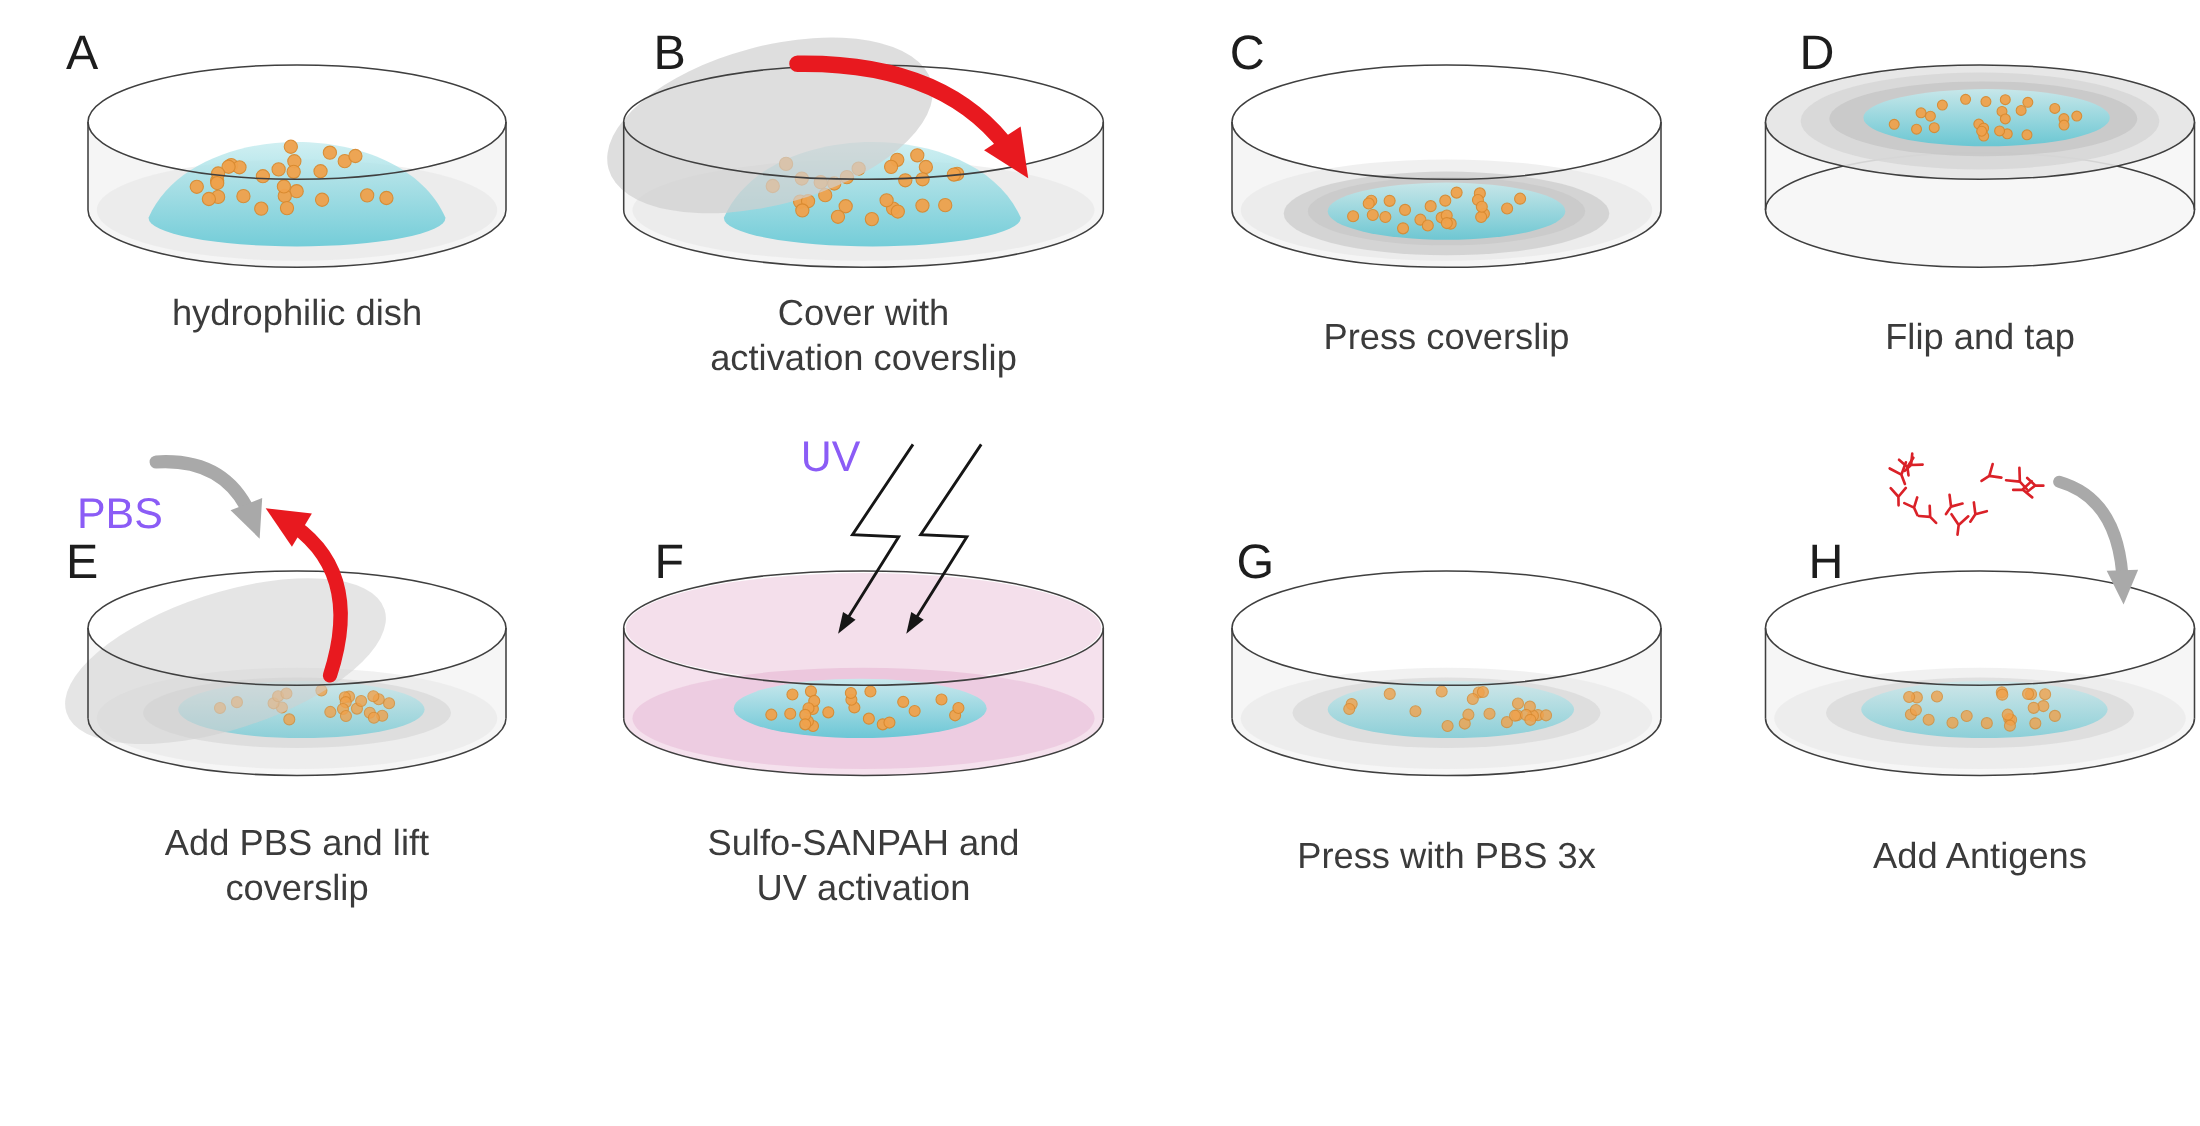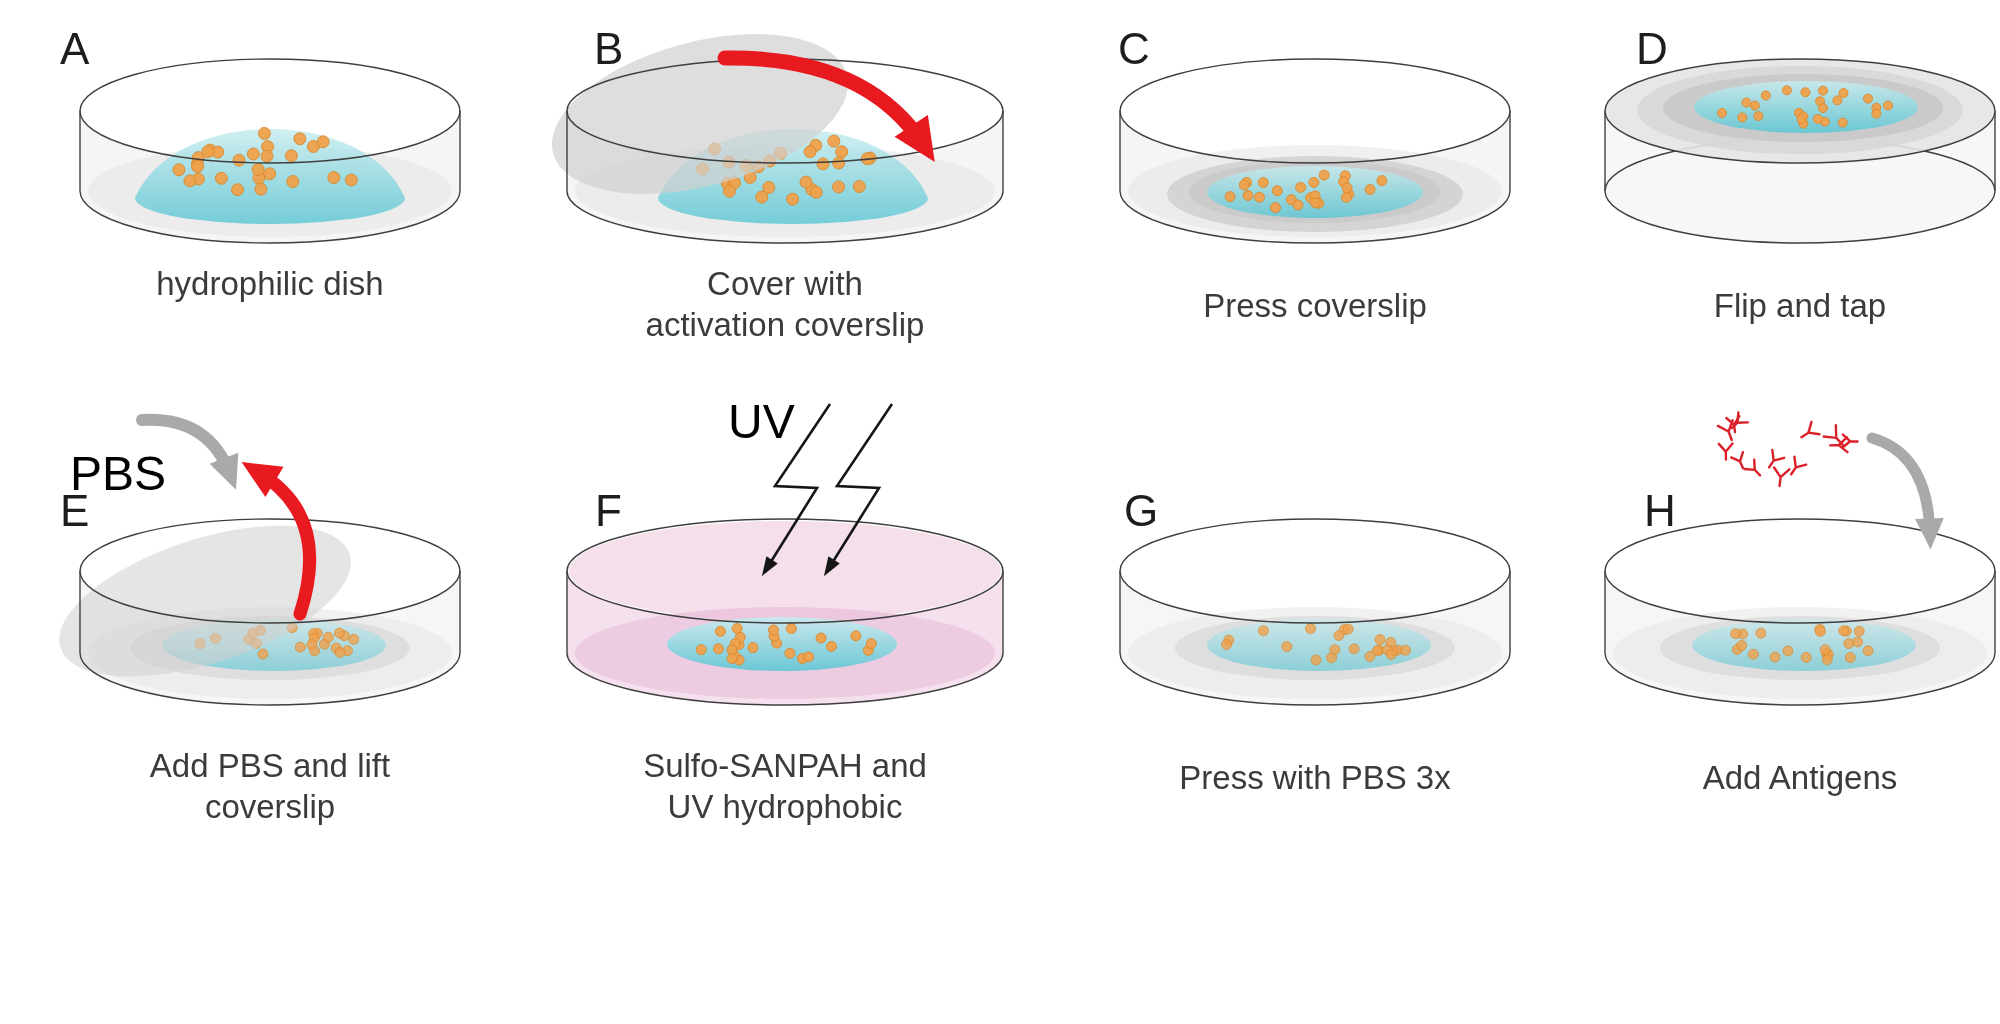--- a/index.html
+++ b/index.html
@@ -7,21 +7,21 @@
   .figure{position:relative;width:2000px;height:1024px;background:#fff;display:grid;
           grid-template-columns:460px 570px 490px 480px;grid-template-rows:370px 654px;}
   .panel{position:relative;overflow:hidden;}
   .illus{position:absolute;inset:0;width:100%;height:100%;display:block;}
   .letter{position:absolute;font-size:44px;color:#1d1d1d;letter-spacing:0.5px;}
   .caption{position:absolute;left:0;right:0;top:248px;text-align:center;font-size:33px;
            line-height:1.24;color:#3b3b3b;}
   .caption.single{top:270px;}
   .row2 .caption{top:360px;}
   .row2 .caption.single{top:372px;}
-  .annot{position:absolute;font-size:48px;color:#000000;}
+  .annot{position:absolute;font-size:39px;color:#8b5cf6;}
 </style>
 </head>
 <body>
 
 <figure class="figure">
 
   <div class="panel">
     <svg class="illus" xmlns="http://www.w3.org/2000/svg" viewBox="0 0 460 370">
         <defs>
           <linearGradient id="gg0" x1="0" y1="0" x2="0" y2="1">
@@ -346,21 +346,21 @@
         </g>
         <g>
           <path d="M 392,18 L 337,100 L 379,102 L 329,182" fill="none" stroke="#161616" stroke-width="2.6"></path>
           <path d="M 9.6,0 L -9.6,-6.7 L -9.6,6.7 Z" transform="translate(329,182) rotate(122)" fill="#161616"></path>
         </g>
       </svg>
     <div class="annot" style="left:228px;top:8px">UV</div>
     <div class="letter" style="left:95px;top:100px">F</div>
     <div class="caption">
       <div class="cap-line">Sulfo-SANPAH and</div>
-      <div class="cap-line">UV hydrophobic</div>
+      <div class="cap-line">UV activation</div>
     </div>
   </div>
 
   <div class="panel row2">
     <svg class="illus" xmlns="http://www.w3.org/2000/svg" viewBox="0 0 490 654">
         <defs>
           <linearGradient id="gg6" x1="0" y1="0" x2="0" y2="1">
             <stop offset="0%" stop-color="#c6ecef"></stop>
             <stop offset="100%" stop-color="#5ac6d4"></stop>
           </linearGradient>

